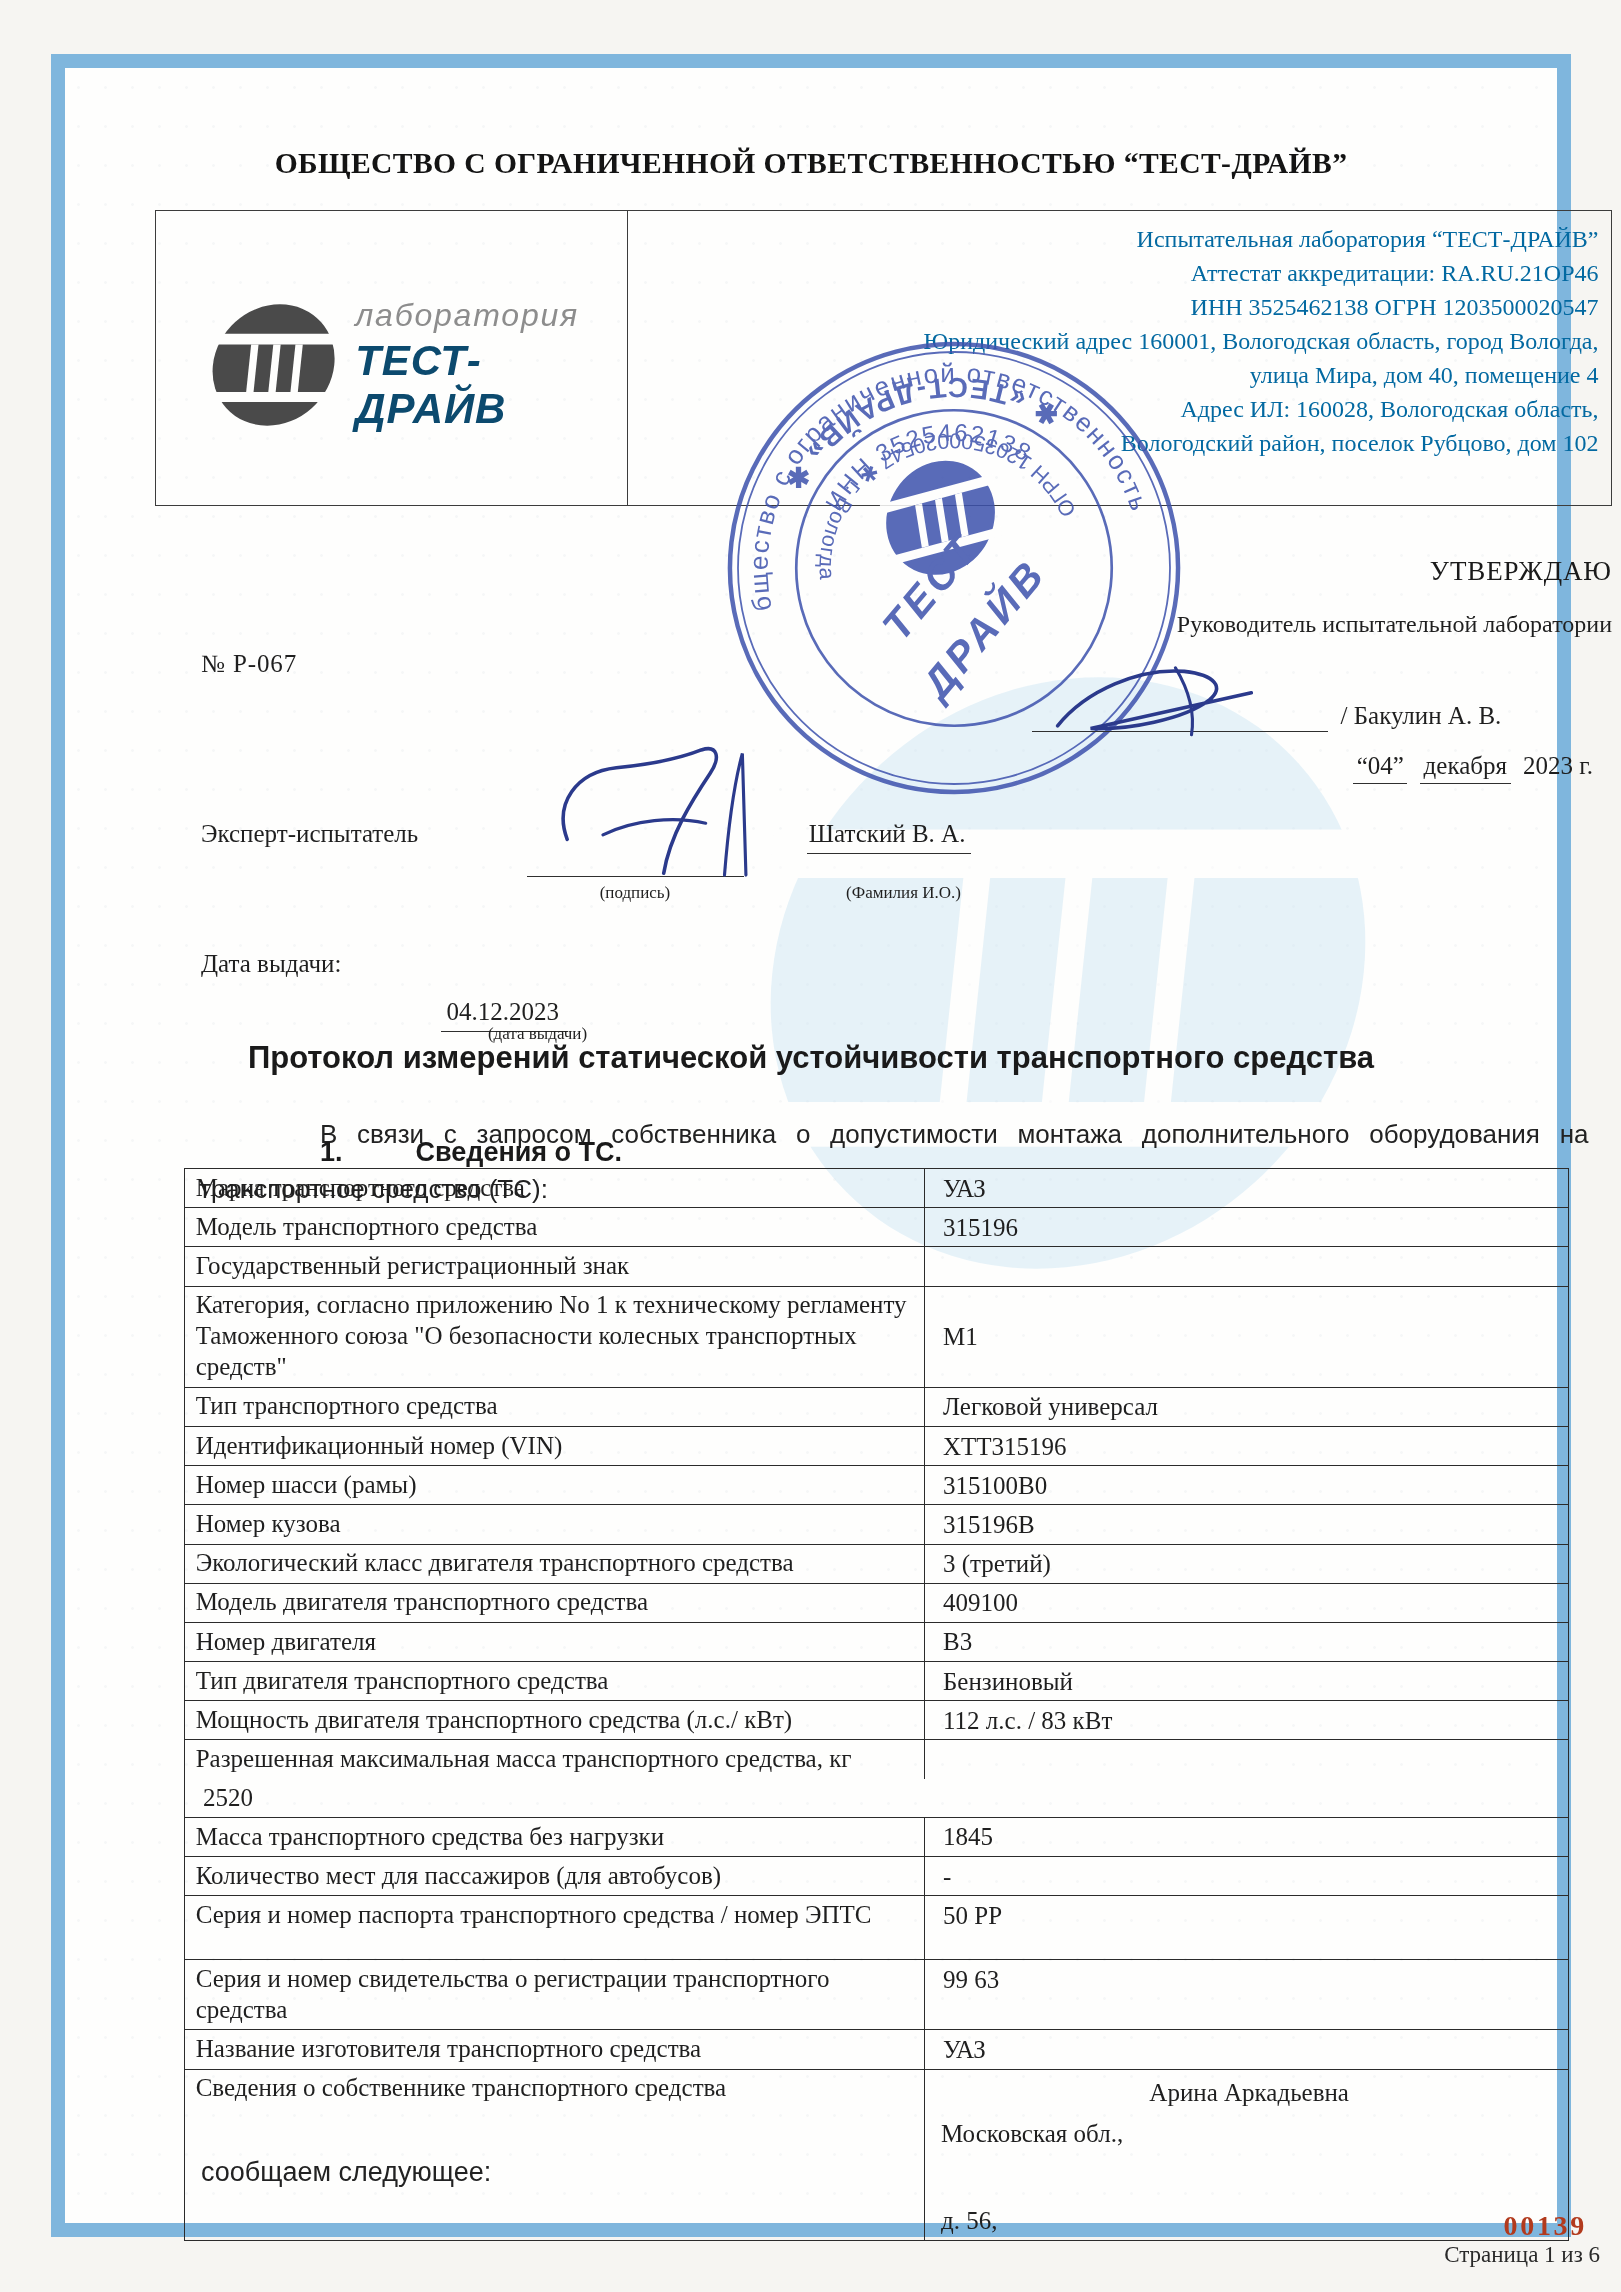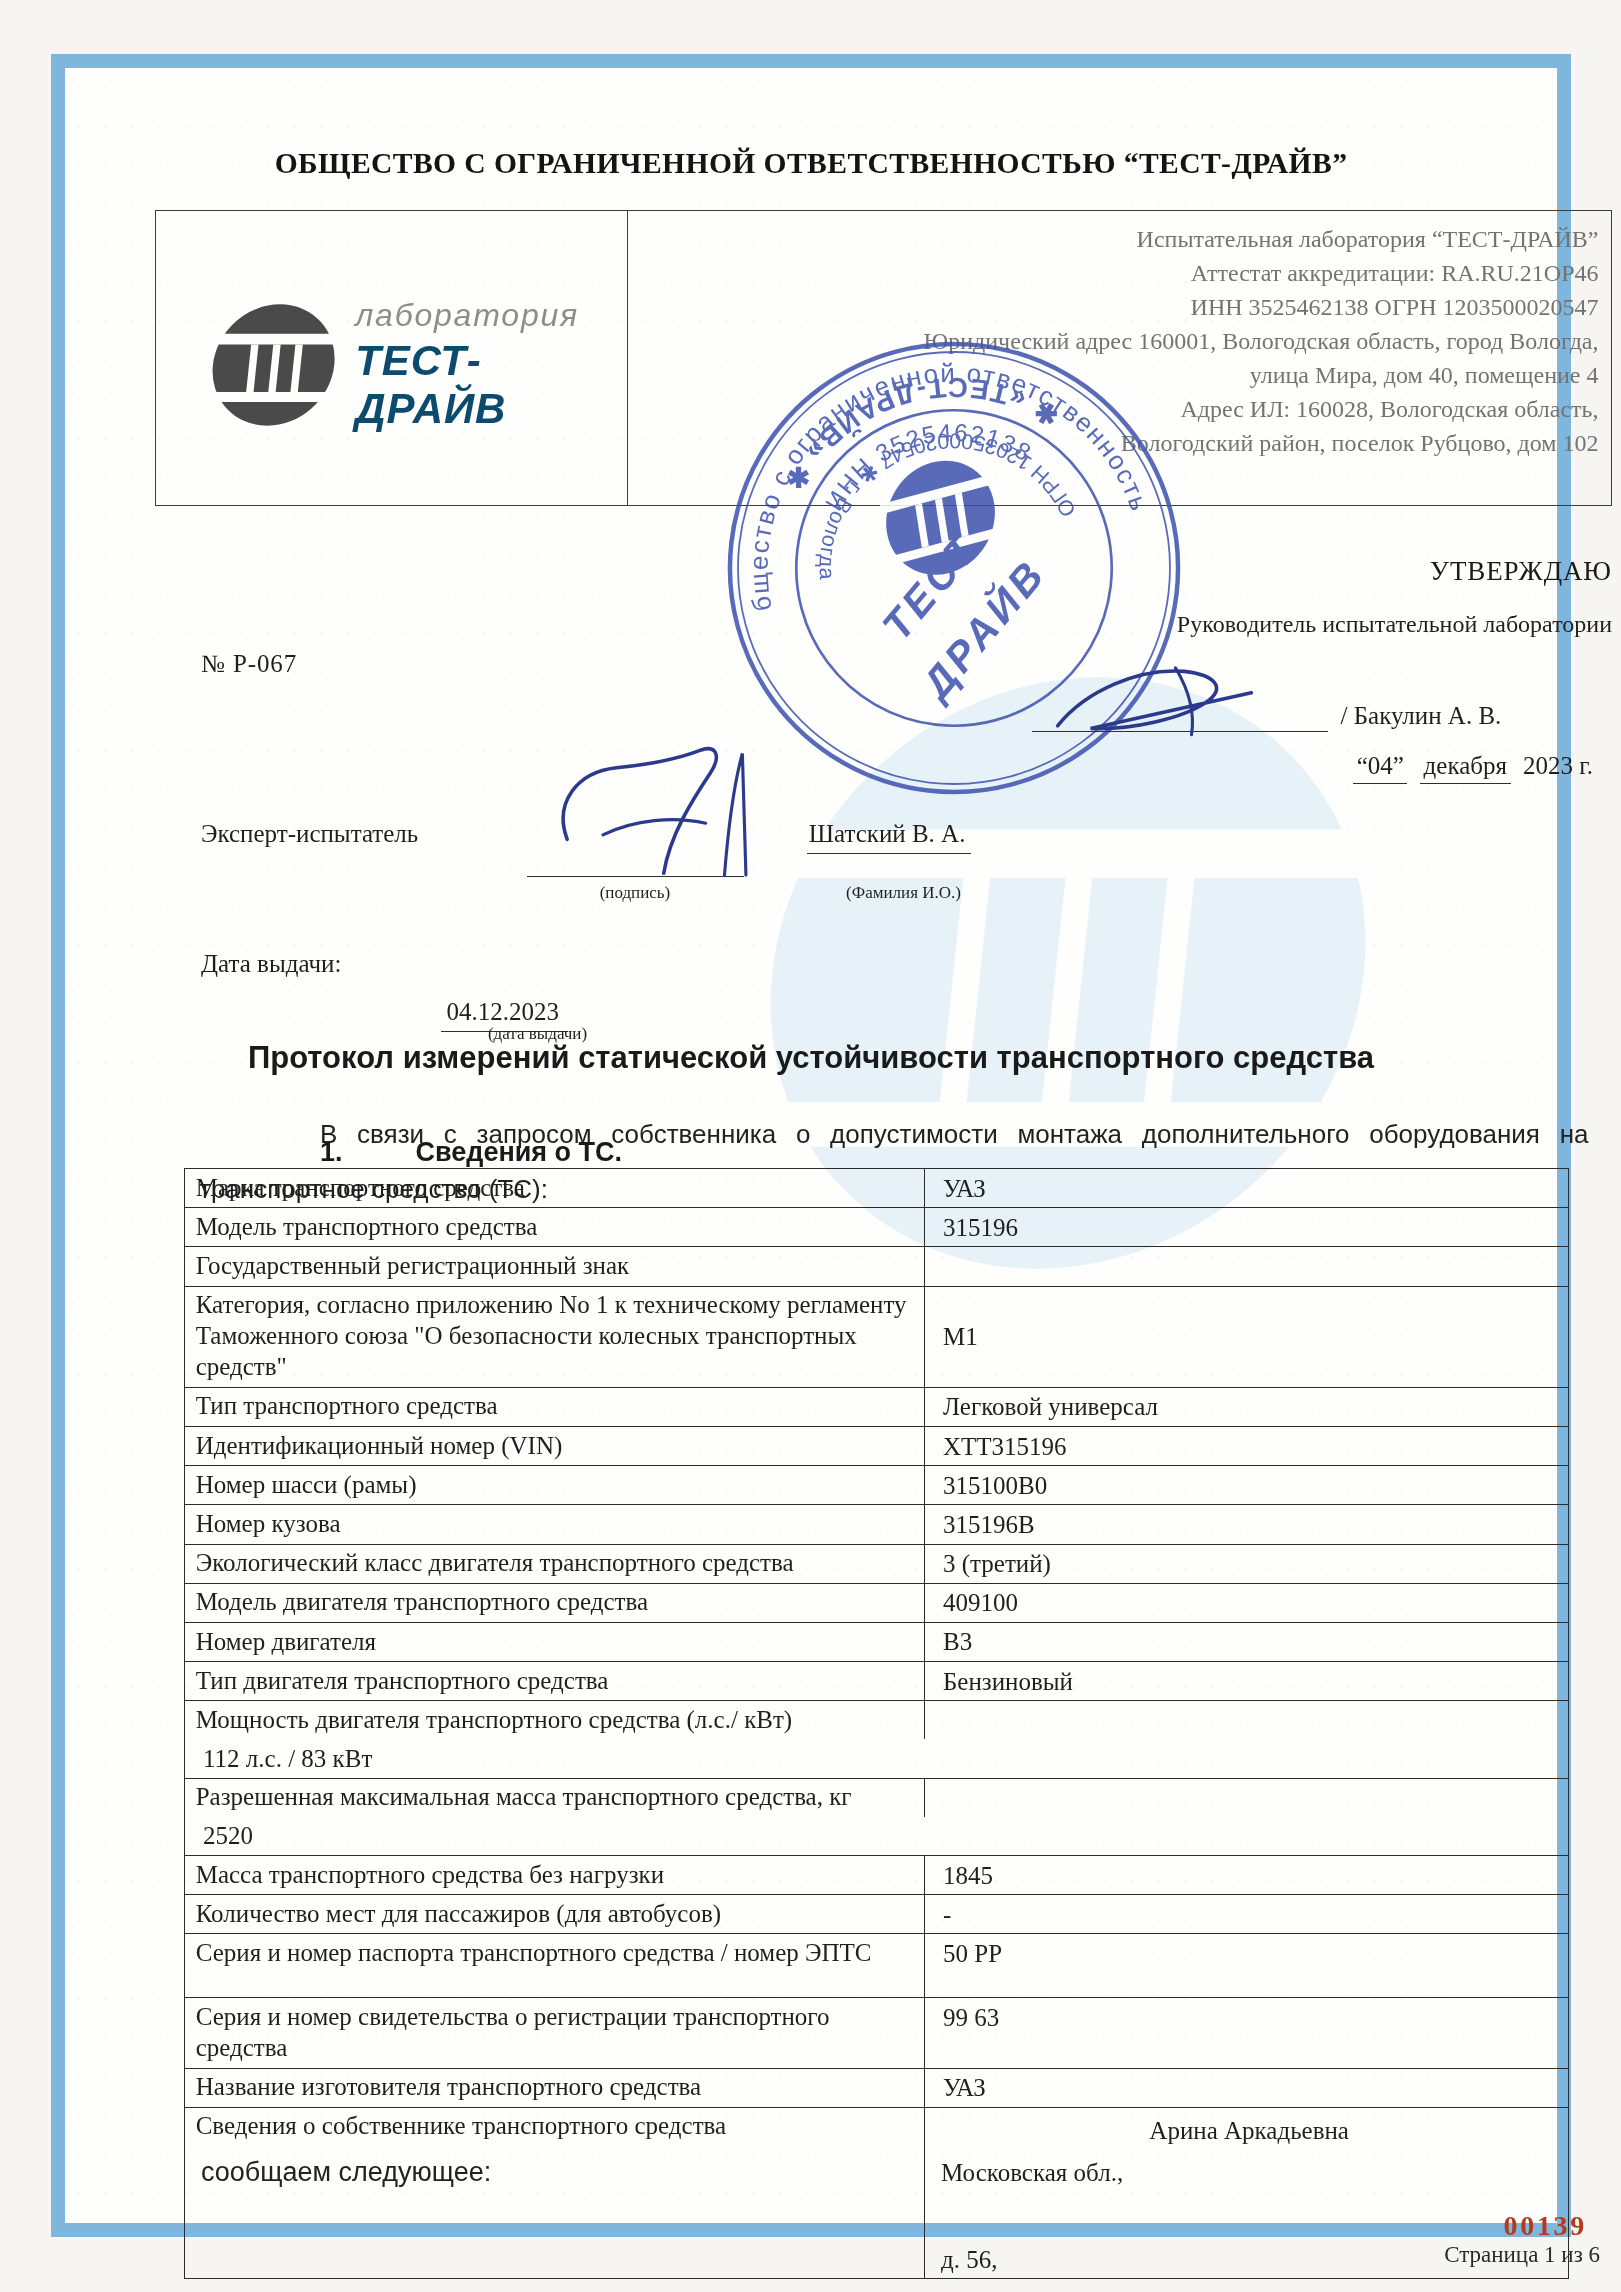--- a/index.html
+++ b/index.html
@@ -27,21 +27,21 @@
     font-weight:bold;font-size:29.6px;letter-spacing:0.4px;color:#141414;
     font-family:"Liberation Serif", serif;
   }
   .header-box{
     left:90px;top:142px;width:1457px;height:296px;
     box-sizing:border-box;border:1.8px solid #3c3c3c;display:flex;background:transparent;
   }
   .hb-left{width:472px;box-sizing:border-box;border-right:1.8px solid #3c3c3c;position:relative;}
   .hb-right{
     flex:1;box-sizing:border-box;padding:10.7px 12.5px 7.2px 7.2px;text-align:right;
-    font-size:24px;line-height:34px;color:#737373;
+    font-size:24px;line-height:34px;color:#0369a1;
   }
   .logo-row{position:absolute;left:52px;top:86px;display:flex;align-items:center;gap:16px;}
   .logo-text .l1{font-family:"Liberation Sans", sans-serif;font-style:italic;font-size:32px;color:#8d8d8d;letter-spacing:1.8px;}
   .logo-text .l2{font-family:"Liberation Sans", sans-serif;font-style:italic;font-weight:bold;font-size:42px;color:#0c4a6e;letter-spacing:0.9px;margin-top:3px;}
   
   .approve-word{left:806px;width:741px;top:488px;text-align:right;font-size:27px;letter-spacing:0.9px;color:#1a1a1a;}
   .approve-role{left:806px;width:741px;top:543px;text-align:right;font-size:24px;}
   .doc-number{left:136px;top:582px;font-size:25px;letter-spacing:0.9px;}
   .approve-sign-row{left:967px;top:591px;width:567px;display:flex;align-items:flex-end;}
   .sig-underline{flex:0 0 296px;height:72px;border-bottom:1.8px solid #2f2f2f;}
@@ -260,21 +260,21 @@
     <div class="t-value">409100</div>
   </div>
         <div class="t-row bt" style="min-height: 33px;">
     <div class="t-label">Номер двигателя</div>
     <div class="t-value">В3</div>
   </div>
         <div class="t-row bt" style="min-height: 34px;">
     <div class="t-label">Тип двигателя транспортного средства</div>
     <div class="t-value">Бензиновый</div>
   </div>
-        <div class="t-row bt" style="min-height: 34px; flex-direction: column;">
+        <div class="t-row bt" style="min-height: 34px;">
     <div class="t-label">Мощность двигателя транспортного средства (л.с./ кВт)</div>
     <div class="t-value">112 л.с. / 83 кВт</div>
   </div>
         <div class="t-row bt" style="min-height: 64px; flex-direction: column;">
     <div class="t-label">Разрешенная максимальная масса транспортного средства, кг</div>
     <div class="t-value">2520</div>
   </div>
         <div class="t-row bt" style="min-height: 34px;">
     <div class="t-label">Масса транспортного средства без нагрузки</div>
     <div class="t-value">1845</div>

